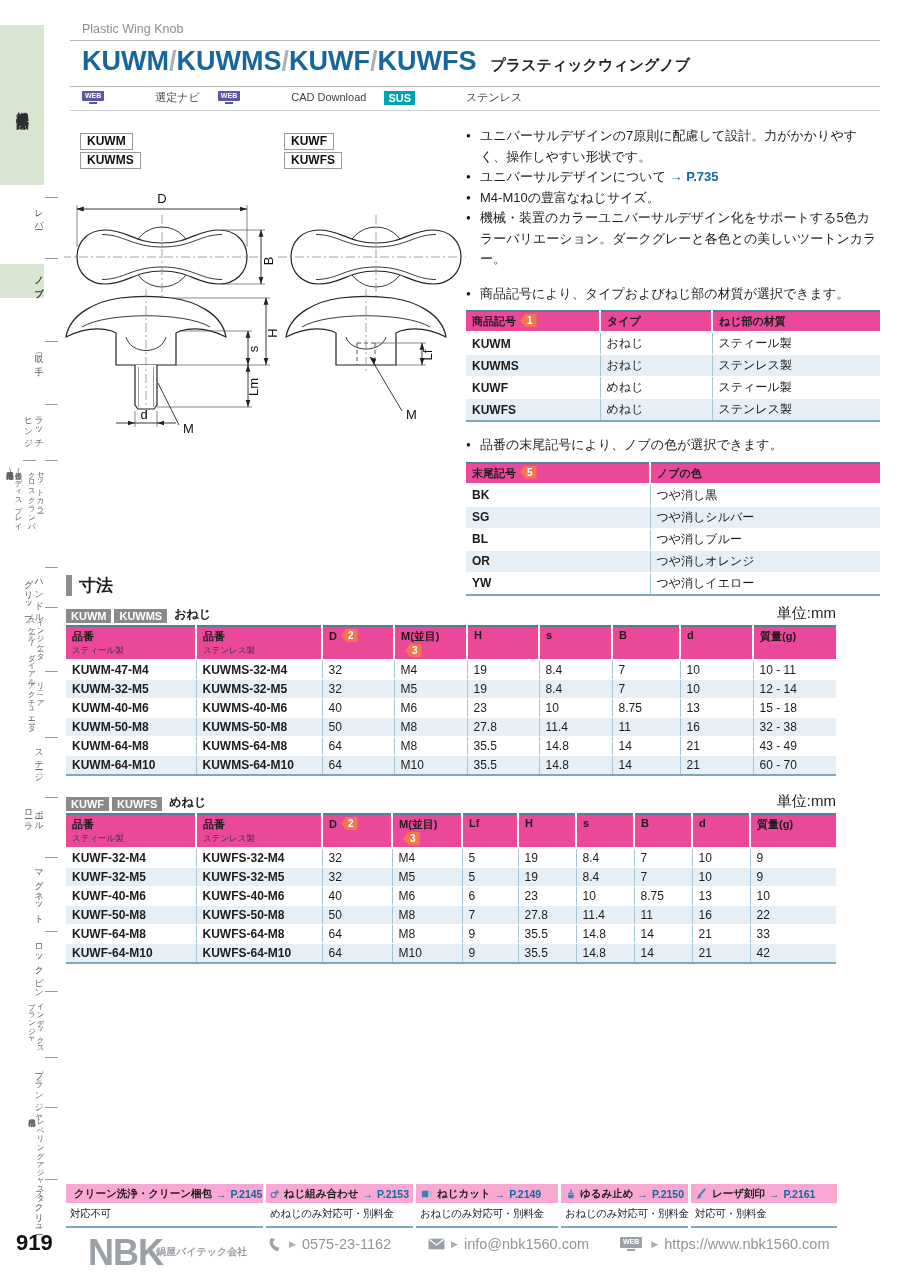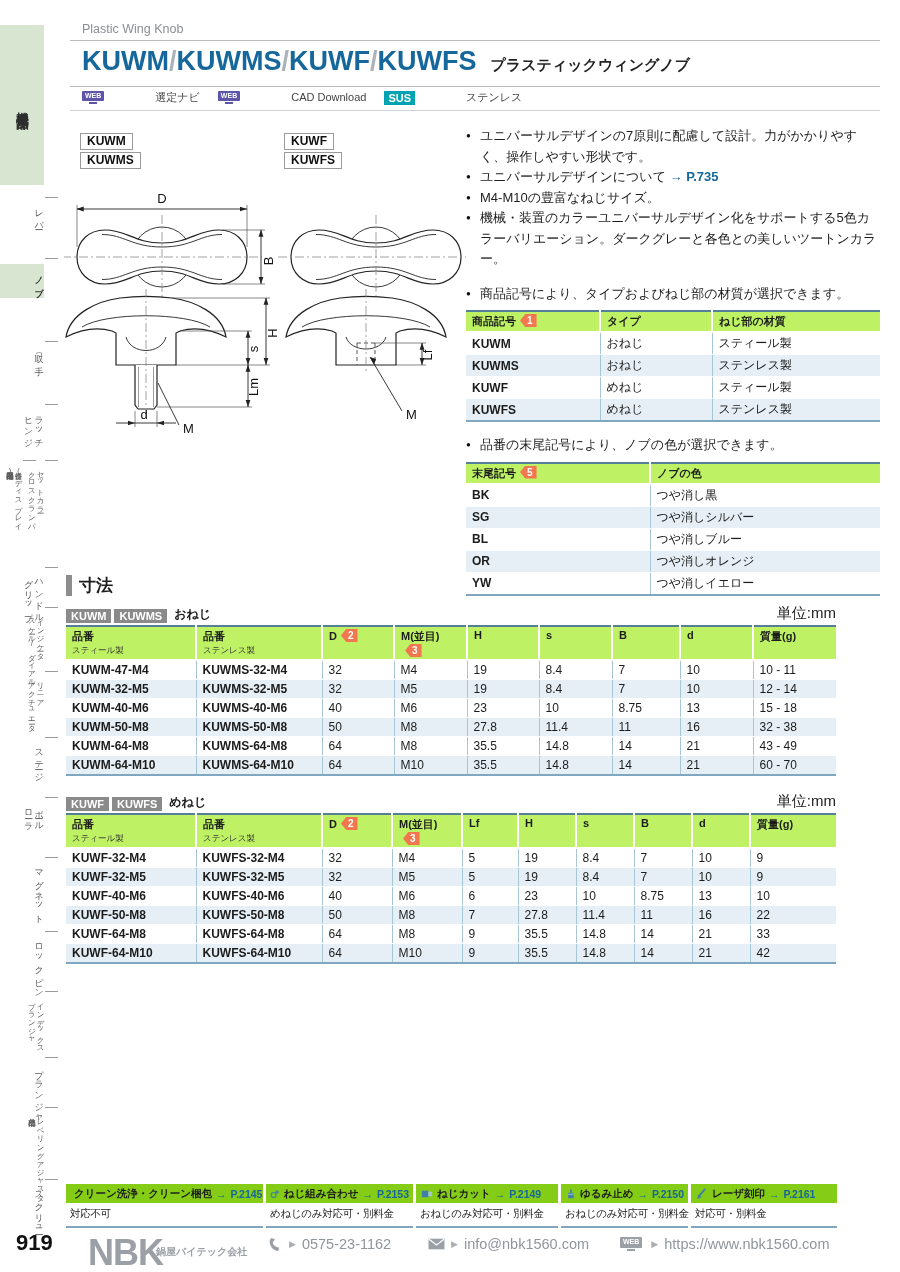--- a/index.html
+++ b/index.html
@@ -40,21 +40,21 @@
   #rightcol { position:absolute; left:466px; top:126px; width:414px; }
   .bullets { font-size:13px; line-height:20.5px; color:#1c1c1c; }
   .bullet { position:relative; padding-left:14px; }
   .bullet::before { content:"●"; position:absolute; left:0; top:0; font-size:8px; line-height:20.5px; color:#111; }
   .blink { color:#16679b; font-weight:bold; }
   .arrow { color:#16679b; font-weight:bold; }
 
   
   table { border-collapse:collapse; width:100%; table-layout:fixed; }
   .dtable { border-top:2px solid #557f99; border-bottom:2px solid #7fa8c0; }
-  .dtable th { background:#bef264; font-size:11px; text-align:left; padding:2px 6px; border-right:2px solid #fff; border-bottom:2px solid #fff; font-weight:bold; color:#1c1c1c; vertical-align:top; }
+  .dtable th { background:#ec4899; font-size:11px; text-align:left; padding:2px 6px; border-right:2px solid #fff; border-bottom:2px solid #fff; font-weight:bold; color:#1c1c1c; vertical-align:top; }
   .dtable th:last-child { border-right:none; }
   .dtable td { font-size:12px; padding:2px 6px; border-right:1px solid #a6c6d6; border-bottom:1px solid #fff; height:19px; vertical-align:middle; }
   .dtable td:last-child { border-right:none; }
   .dtable tbody tr:nth-child(even) { background:#e5eff5; }
   .dtable td.b { font-weight:bold; }
   .sub { font-weight:normal; font-size:8.5px; color:#333; margin-top:1px; }
   .tag { display:inline-block; background:#f2764e; color:#fff; font-size:10px; font-weight:bold; line-height:13px; padding:0 4px 0 7px; margin-left:4px; clip-path:polygon(0 50%,32% 0,100% 0,100% 100%,32% 100%); vertical-align:1px; }
 
   
   #dims { position:absolute; left:66px; top:574px; width:770px; }
@@ -62,21 +62,21 @@
   .sec-bar { width:6px; height:21px; background:#8d8d8d; }
   .sec-title span { font-size:17px; font-weight:bold; }
   .thead-row { display:flex; align-items:flex-end; margin-top:7px; }
   .gbadge { background:#8a8a8a; color:#fff; font-weight:bold; font-size:11px; padding:1px 5px; margin-right:3px; }
   .ttype { font-size:12px; font-weight:bold; margin-left:4px; }
   .unit { margin-left:auto; font-size:15px; color:#222; }
 
   
   #services { position:absolute; left:66px; top:1184px; width:772px; display:flex; gap:3px; }
   .svc { border-bottom:2px solid #7fa8c0; }
-  .svc-h { background:#84cc16; height:19px; display:flex; align-items:center; gap:4px; padding:0 4px; font-size:10.5px; font-weight:bold; white-space:nowrap; }
+  .svc-h { background:#f9a8d4; height:19px; display:flex; align-items:center; gap:4px; padding:0 4px; font-size:10.5px; font-weight:bold; white-space:nowrap; }
   .svc-h .pg { color:#16679b; font-weight:bold; font-size:10.5px; }
   .svc-h .arrow { font-size:10.5px; }
   .svc-n { height:23px; font-size:10.5px; padding:4px 4px 0; letter-spacing:-0.3px; white-space:nowrap; }
   .svc:nth-child(1){width:197px;} .svc:nth-child(2){width:147px;} .svc:nth-child(3){width:142px;} .svc:nth-child(4){width:127px;} .svc:nth-child(5){width:146px;}
 
   
   #footer { position:absolute; left:0; top:1232px; width:900px; height:36px; color:#9aa0a6; }
   .logo { position:absolute; left:88px; top:0px; font-size:36px; font-weight:bold; letter-spacing:-1px; color:#9aa0a6; }
   .company { position:absolute; left:156px; top:13px; font-size:10px; font-weight:bold; color:#9aa0a6; }
   .fgroup { position:absolute; top:4px; display:flex; align-items:center; gap:6px; font-size:14.5px; color:#8f969c; }

